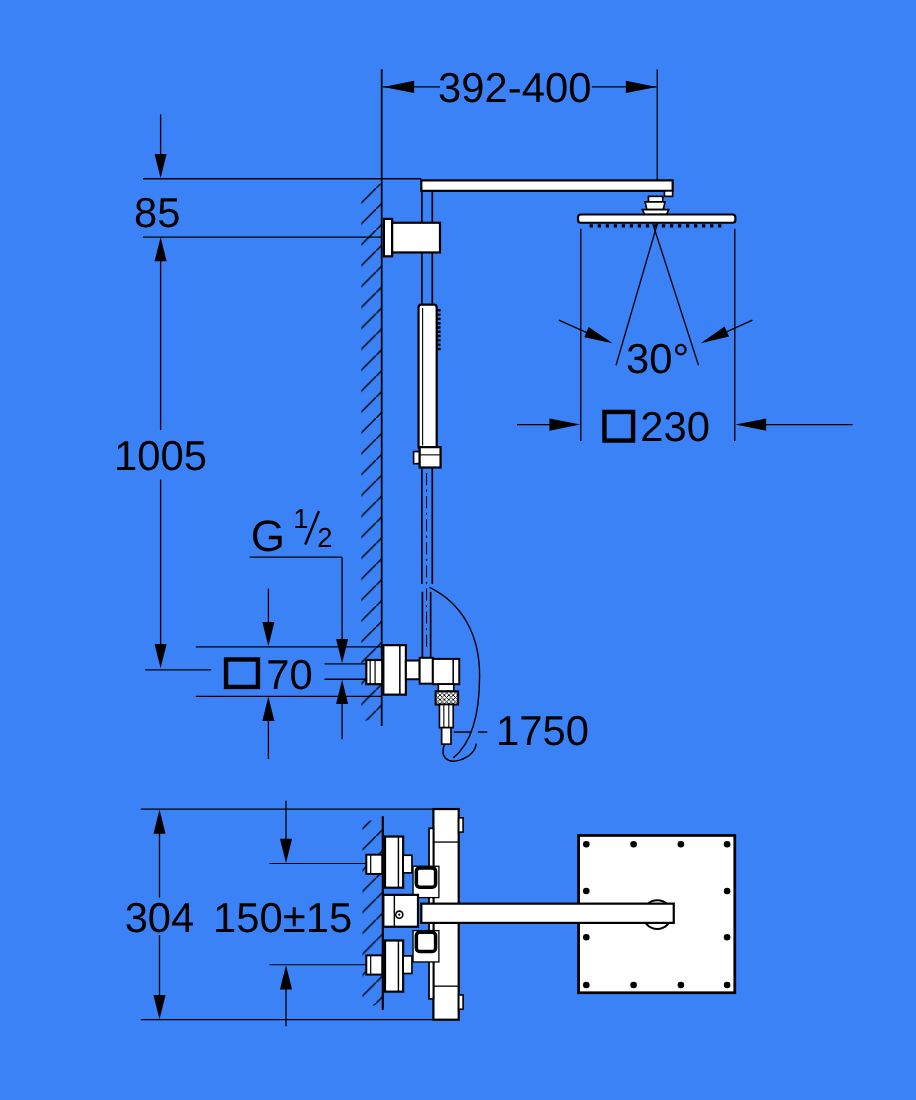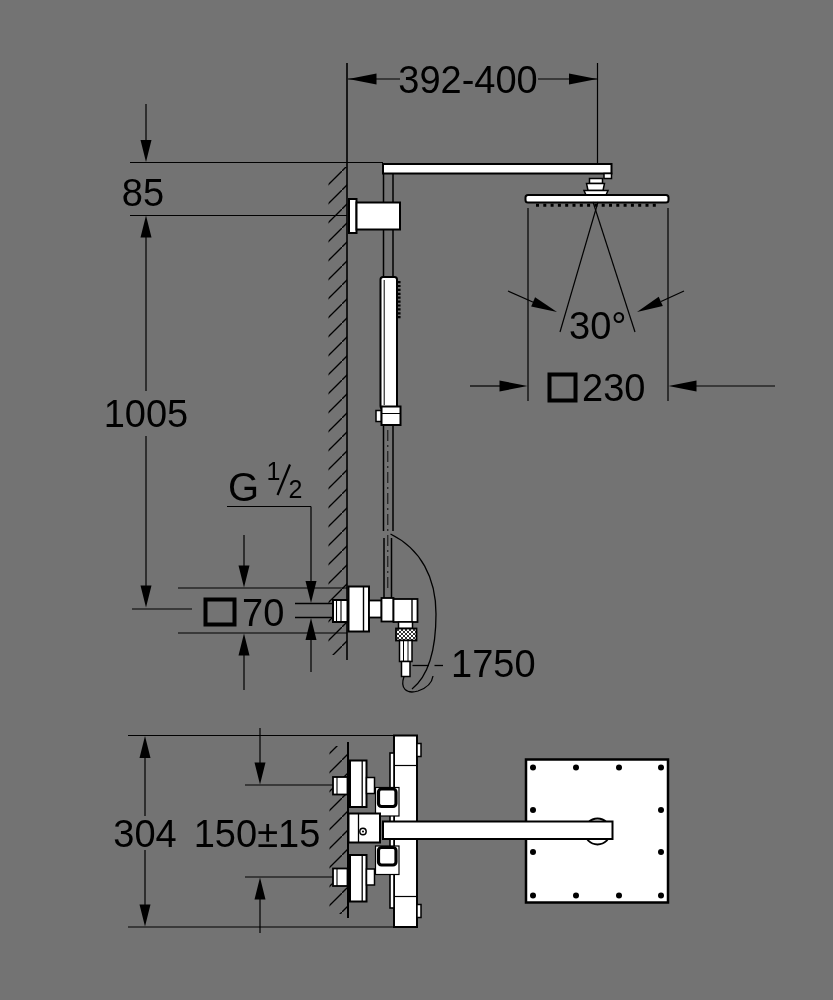--- a/index.html
+++ b/index.html
@@ -1,16 +1,16 @@
 <!DOCTYPE html>
 <html><head>
 <meta charset="utf-8">
 <style>
   html,body{margin:0;padding:0;background:#fff;}
-  .page{width:833px;height:1000px;background:#737373;position:relative;overflow:hidden;}
+  .page{width:833px;height:1000px;background:#3b82f6;position:relative;overflow:hidden;}
   svg{display:block;}
   text{font-family:"Liberation Sans","DejaVu Sans",sans-serif;fill:#000;}
   .ln{stroke:#000;fill:none;}
   .thin{stroke-width:1.2;}
   .med{stroke-width:1.5;}
   .bold{stroke-width:2;}
   .part{fill:#fff;stroke:#000;}
   .arrow{fill:#000;stroke:none;}
   .dim{font-size:38px;}
   .dimS{font-size:25px;}

